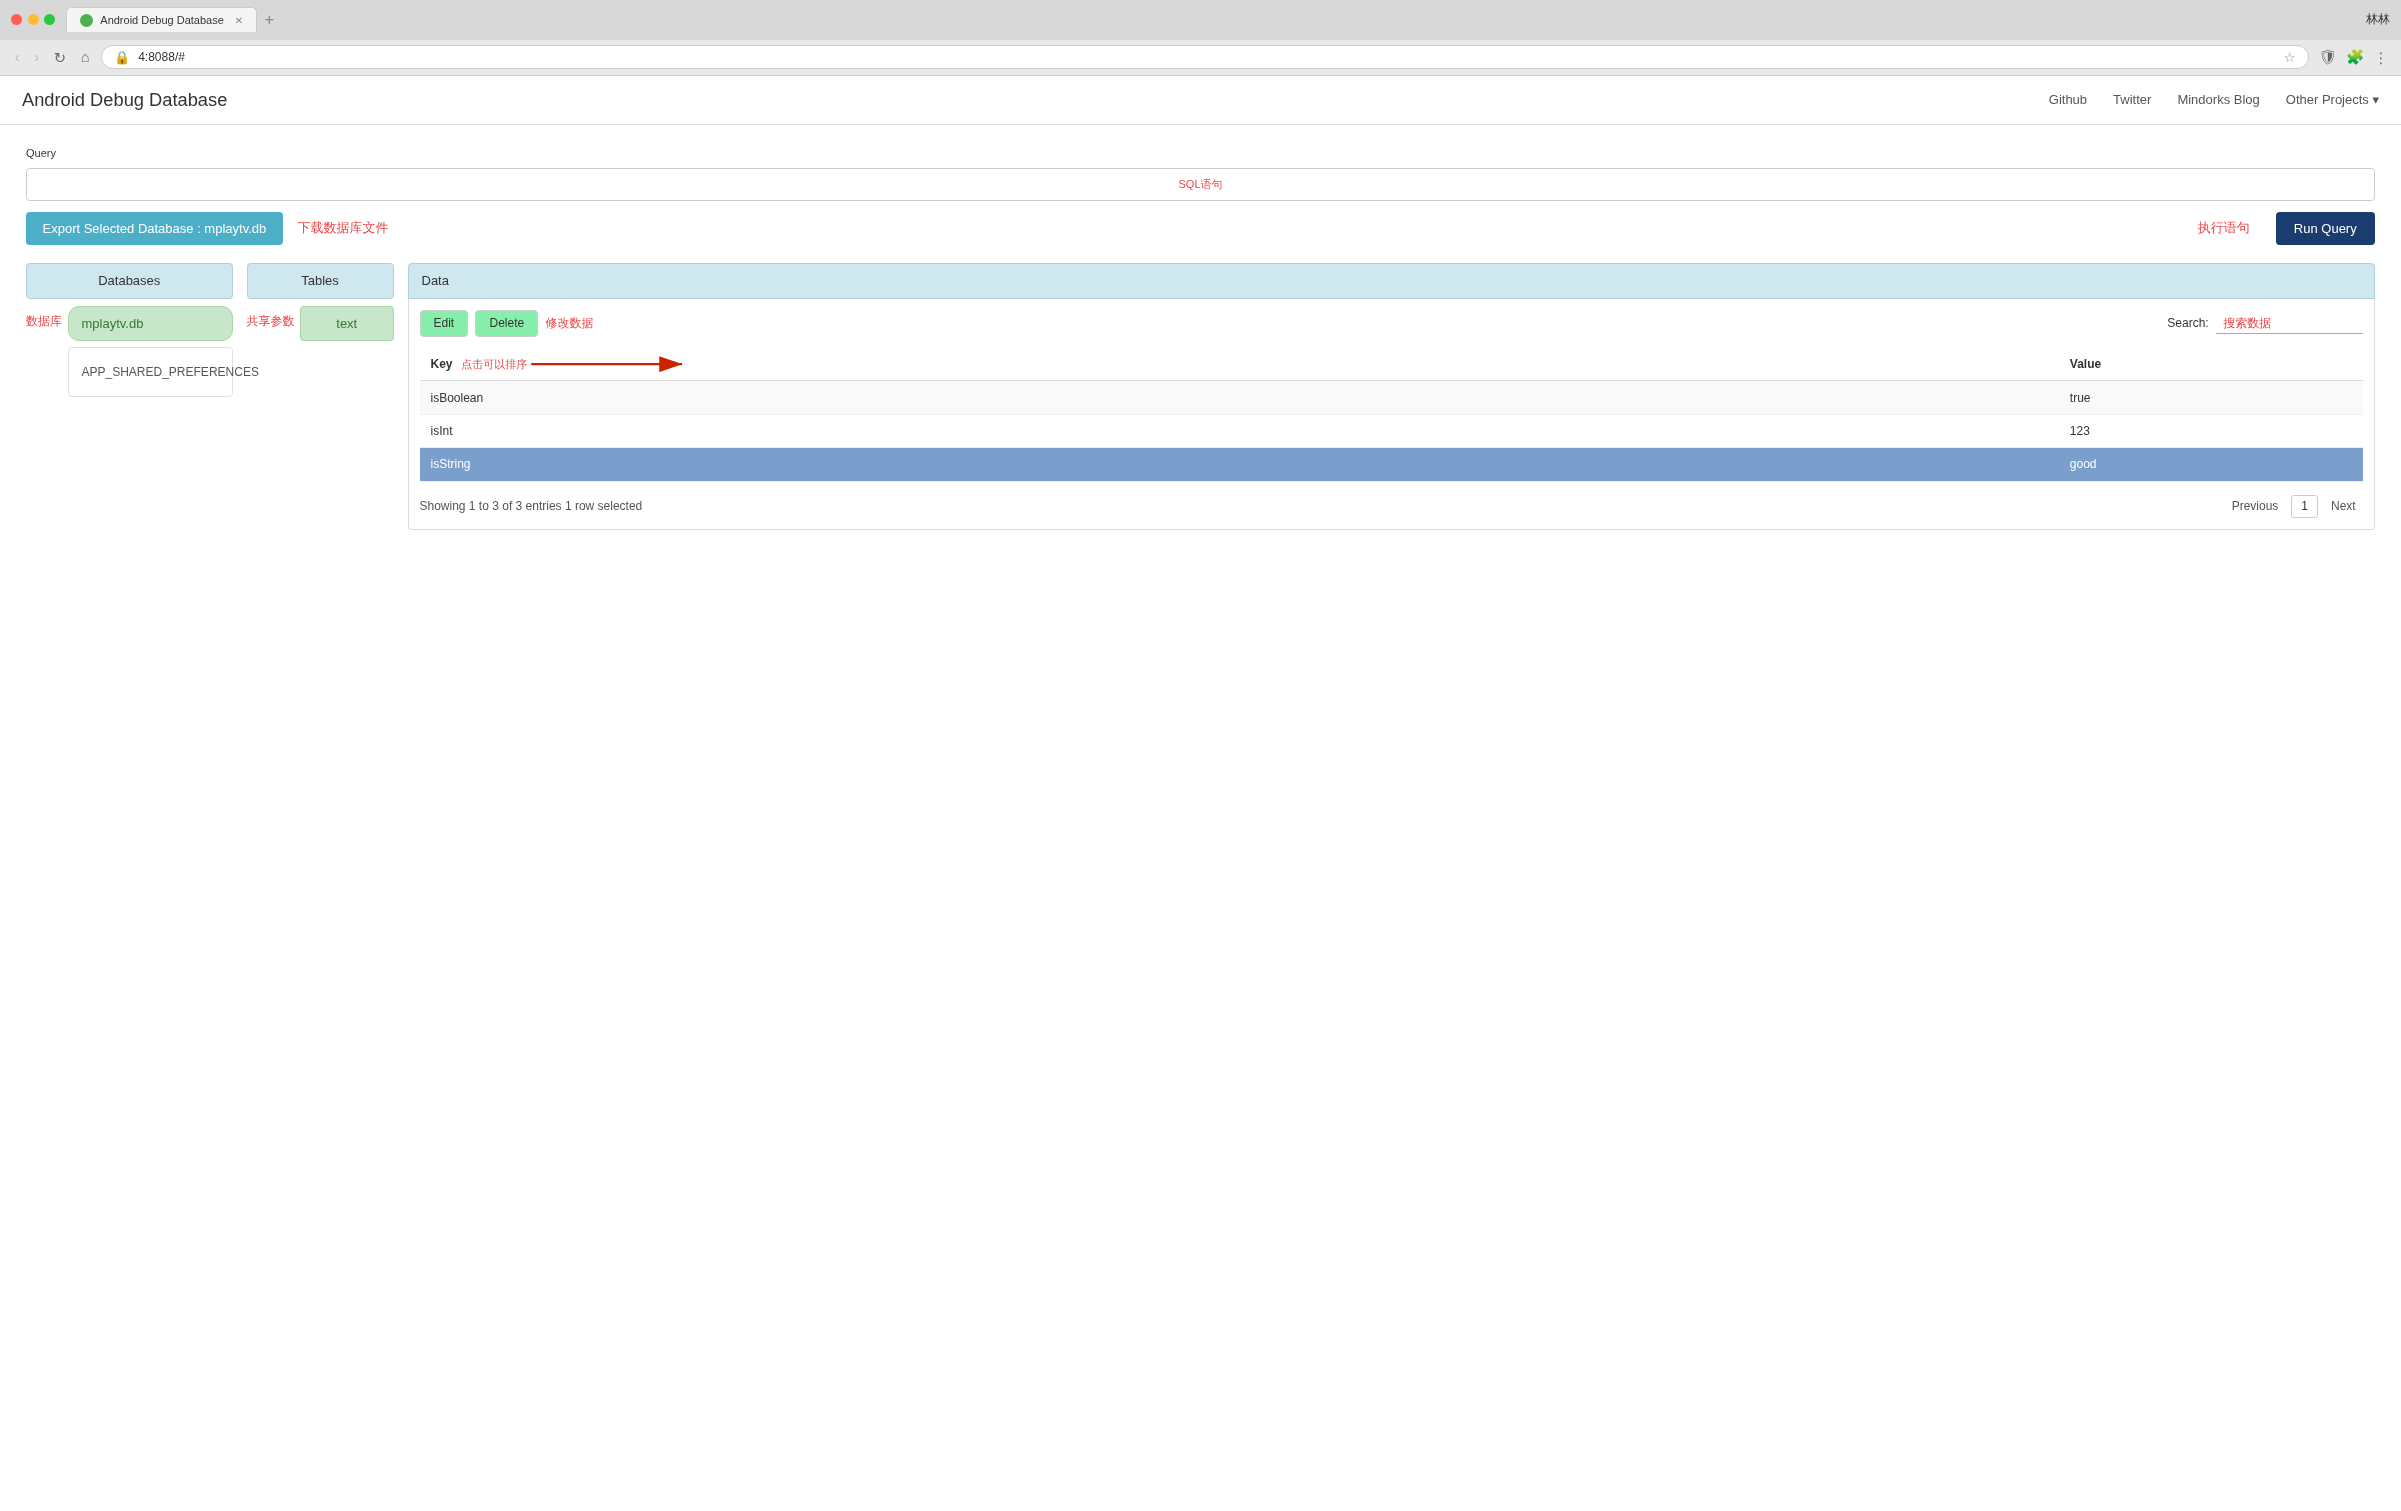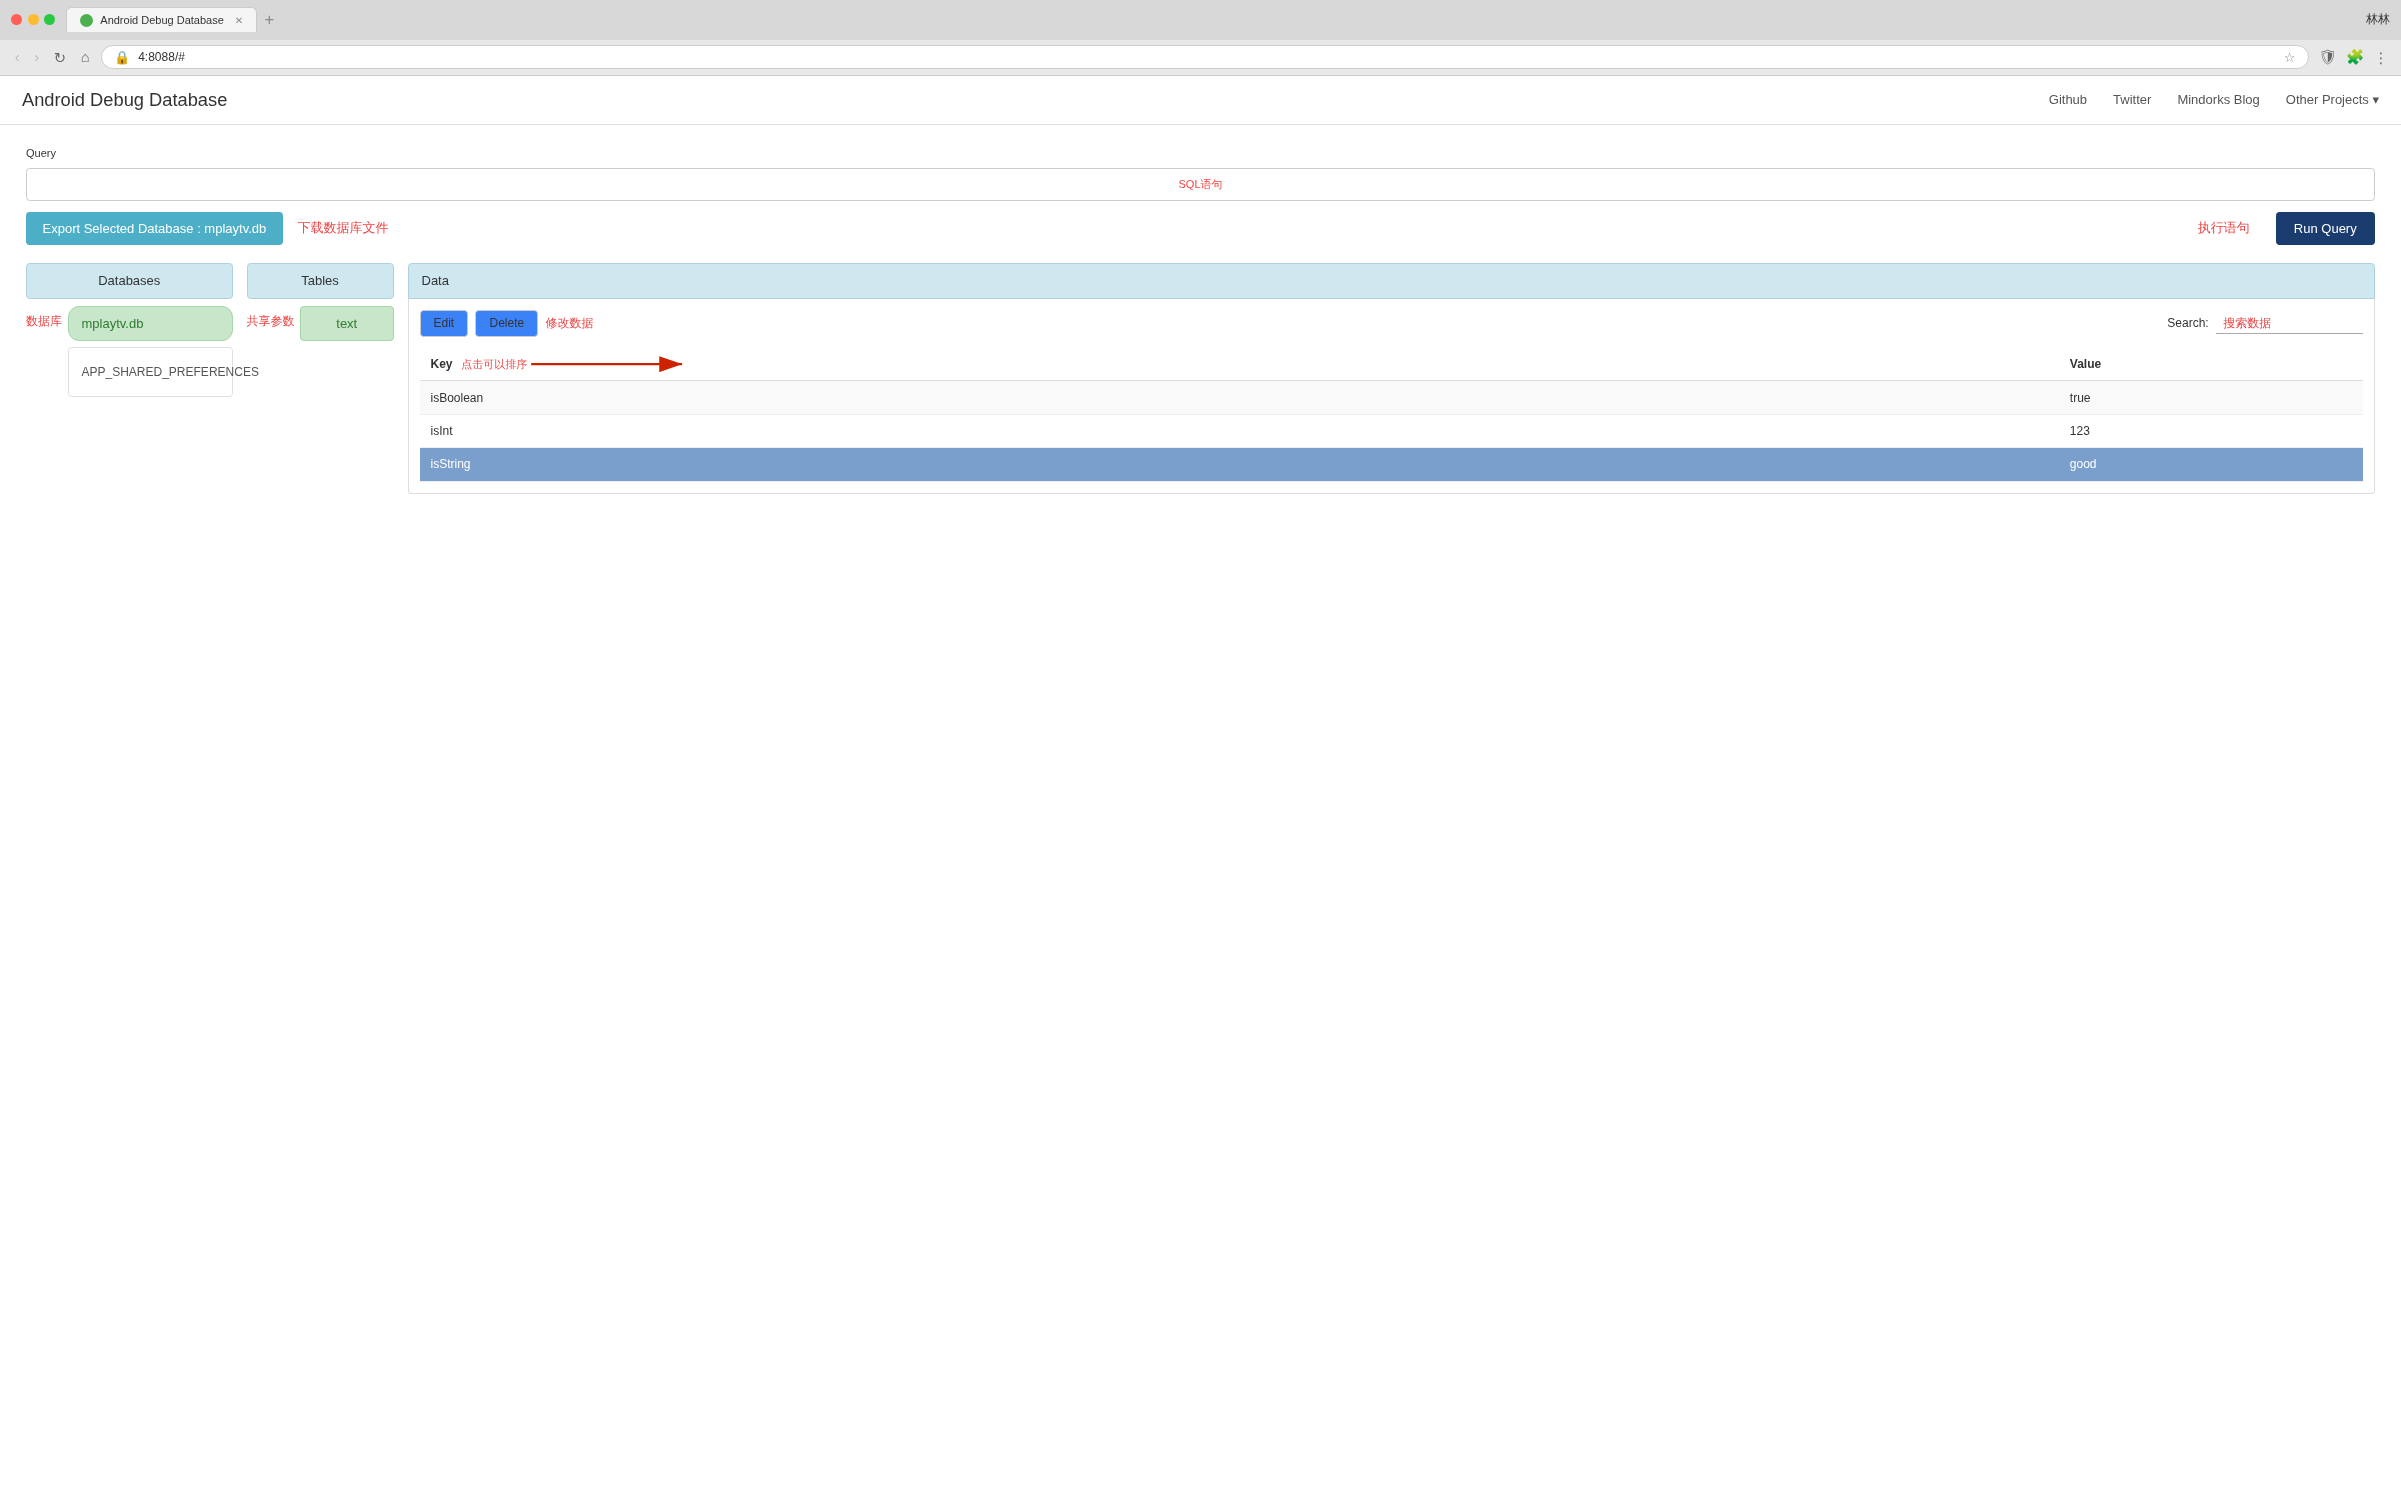--- a/index.html
+++ b/index.html
@@ -302,21 +302,21 @@
 
     
     .table-controls {
       display: flex;
       align-items: center;
       gap: 7.3px;
       margin-bottom: 11px;
     }
     .ctrl-btn {
       border: 0.9px solid #ccc;
-      background: #3b82f6;
+      background: #86efac;
       border-radius: 3.7px;
       padding: 5.5px 13px;
       font-size: 12px;
       cursor: pointer;
       color: #333;
     }
     .modify-label {
       color: #e44;
       font-size: 12px;
     }
@@ -536,18 +536,26 @@
       <td>isInt</td>
       <td>123</td>
     </tr>
                 <tr class="selected">
       <td>isString</td>
       <td>good</td>
     </tr>
               </tbody>
           </table>
 
+          <div class="pagination-row">
+            <span class="pagination-info">Showing 1 to 3 of 3 entries   1 row selected</span>
+            <div class="pagination-controls">
+              <button class="page-btn">Previous</button>
+              <span class="page-number">1</span>
+              <button class="page-btn">Next</button>
+            </div>
+          </div>
         </div>
       </div>
     </div>
   </div>
 </div>
 
 
 </body></html>

